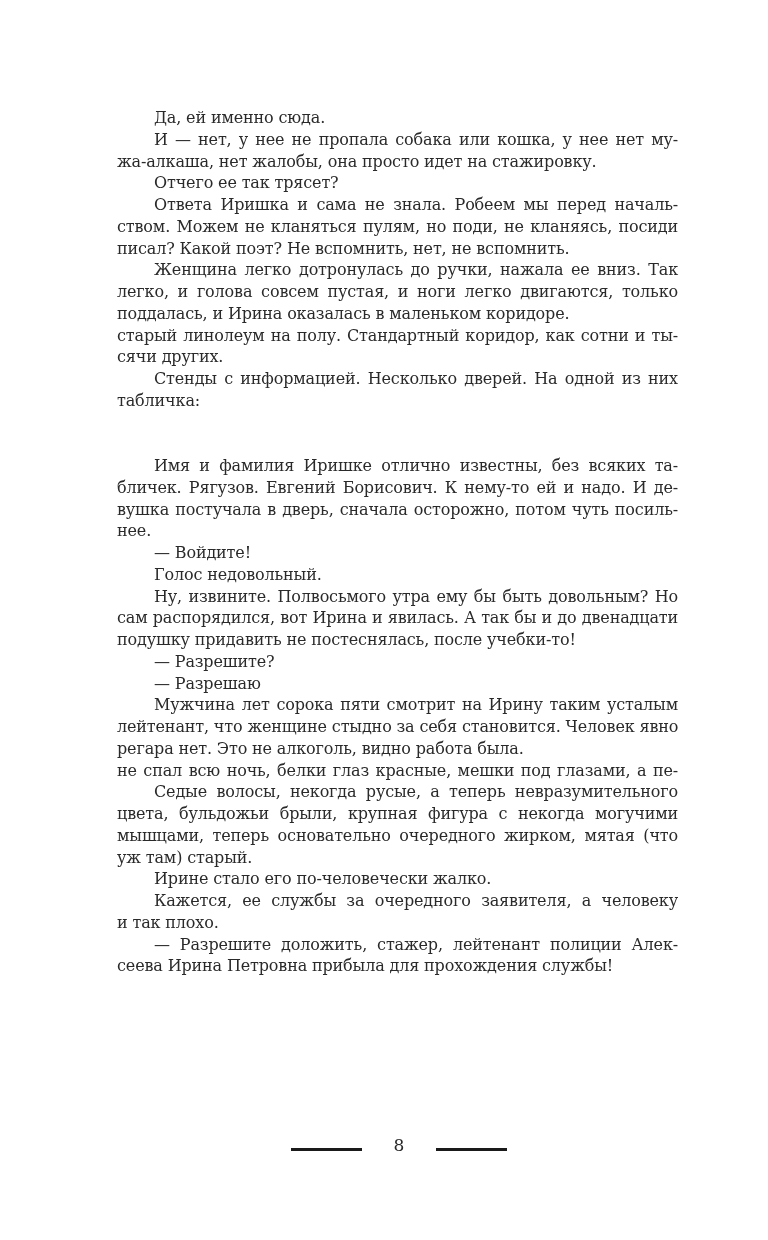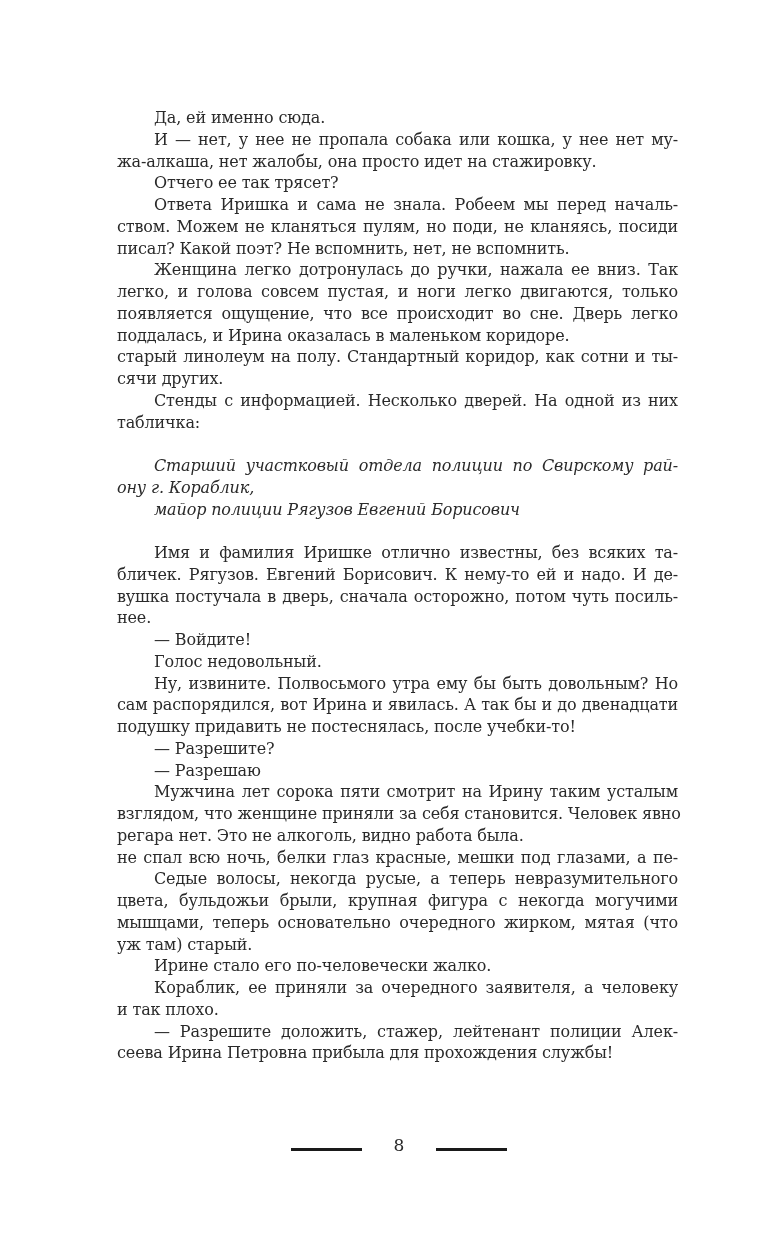--- a/index.html
+++ b/index.html
@@ -77,56 +77,50 @@
   <div id="block-before">
       <span class="line indent last">Да, ей именно сюда.</span>
       <span class="line indent">И — нет, у нее не пропала собака или кошка, у нее нет му-</span>
       <span class="line last">жа-алкаша, нет жалобы, она просто идет на стажировку.</span>
       <span class="line indent last">Отчего ее так трясет?</span>
       <span class="line indent">Ответа Иришка и сама не знала. Робеем мы перед началь-</span>
       <span class="line">ством. Можем не кланяться пулям, но поди, не кланяясь, посиди</span>
       <span class="line last">писал? Какой поэт? Не вспомнить, нет, не вспомнить.</span>
       <span class="line indent">Женщина легко дотронулась до ручки, нажала ее вниз. Так</span>
       <span class="line">легко, и голова совсем пустая, и ноги легко двигаются, только</span>
-      <span class="line">появляется ощущение, что все происходит во сне. Дверь легко</span>
       <span class="line last">поддалась, и Ирина оказалась в маленьком коридоре.</span>
       <span class="line">старый линолеум на полу. Стандартный коридор, как сотни и ты-</span>
       <span class="line last">сячи других.</span>
       <span class="line indent">Стенды с информацией. Несколько дверей. На одной из них</span>
       <span class="line last">табличка:</span>
     </div>
   <span class="blank"></span>
-  <div id="block-sign">
-      <span class="line indent italic">Старший участковый отдела полиции по Свирскому рай-</span>
-      <span class="line last italic">ону г. Кораблик,</span>
-      <span class="line indent last italic">майор полиции Рягузов Евгений Борисович</span>
-    </div>
   <span class="blank"></span>
   <div id="block-after">
       <span class="line indent">Имя и фамилия Иришке отлично известны, без всяких та-</span>
       <span class="line">бличек. Рягузов. Евгений Борисович. К нему-то ей и надо. И де-</span>
       <span class="line">вушка постучала в дверь, сначала осторожно, потом чуть посиль-</span>
       <span class="line last">нее.</span>
       <span class="line indent last">— Войдите!</span>
       <span class="line indent last">Голос недовольный.</span>
       <span class="line indent">Ну, извините. Полвосьмого утра ему бы быть довольным? Но</span>
       <span class="line">сам распорядился, вот Ирина и явилась. А так бы и до двенадцати</span>
       <span class="line last">подушку придавить не постеснялась, после учебки-то!</span>
       <span class="line indent last">— Разрешите?</span>
       <span class="line indent last">— Разрешаю</span>
       <span class="line indent">Мужчина лет сорока пяти смотрит на Ирину таким усталым</span>
-      <span class="line">взглядом, что женщине приняли за себя становится. Человек явно</span>
+      <span class="line">лейтенант, что женщине стыдно за себя становится. Человек явно</span>
       <span class="line last">регара нет. Это не алкоголь, видно работа была.</span>
       <span class="line">не спал всю ночь, белки глаз красные, мешки под глазами, а пе-</span>
       <span class="line indent">Седые волосы, некогда русые, а теперь невразумительного</span>
       <span class="line">цвета, бульдожьи брыли, крупная фигура с некогда могучими</span>
       <span class="line">мышцами, теперь основательно очередного жирком, мятая (что</span>
       <span class="line last">уж там) старый.</span>
       <span class="line indent last">Ирине стало его по-человечески жалко.</span>
-      <span class="line indent">Кораблик, ее приняли за очередного заявителя, а человеку</span>
+      <span class="line indent">Кажется, ее службы за очередного заявителя, а человеку</span>
       <span class="line last">и так плохо.</span>
       <span class="line indent">— Разрешите доложить, стажер, лейтенант полиции Алек-</span>
       <span class="line last">сеева Ирина Петровна прибыла для прохождения службы!</span>
     </div>
 </div>
 
 <div class="footer">
   <div class="rule left"></div>
   <div class="page-number">8</div>
   <div class="rule right"></div>

